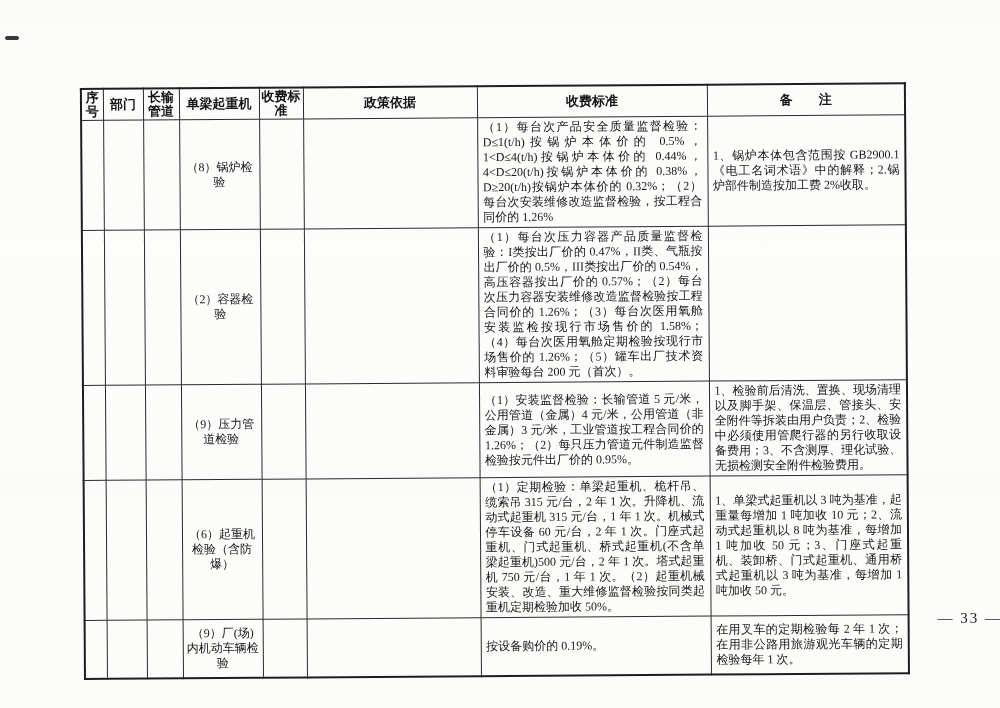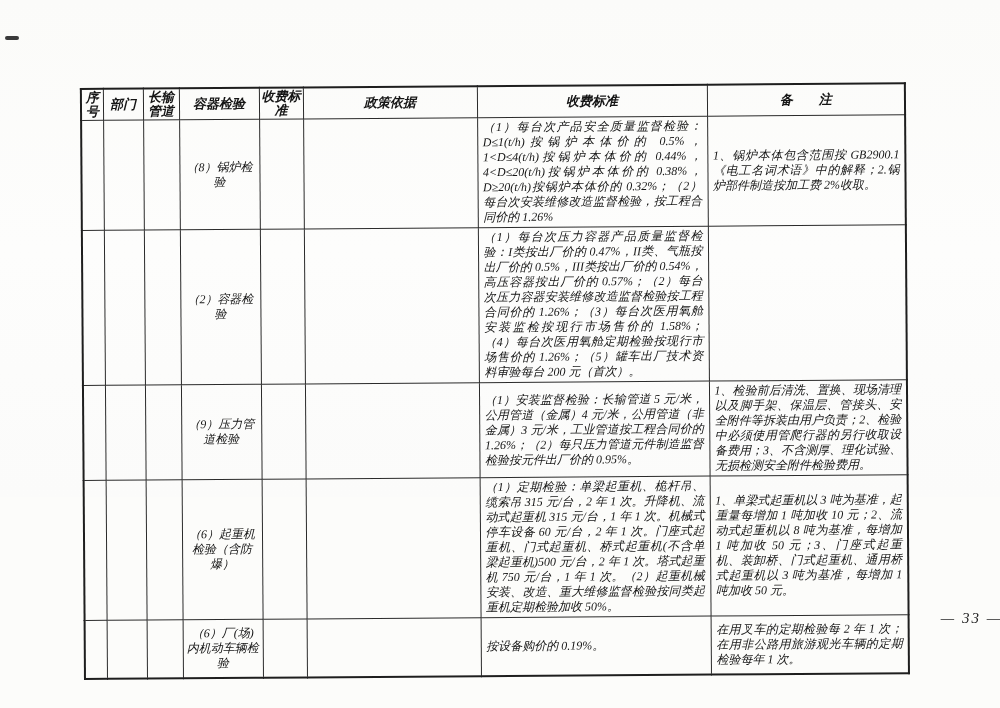--- a/index.html
+++ b/index.html
@@ -7,21 +7,20 @@
     width: 1000px; height: 708px;
     background: #fcfcfa;
     font-family: "Liberation Serif", "DejaVu Serif", serif;
     color: #151515;
     overflow: hidden;
   }
   .page {
     position: relative;
     width: 1000px; height: 497px;
     background: linear-gradient(180deg, #fbfbf9 0%, #fdfdfc 50%, #fbfbfa 100%);
-    font-style: italic;
   }
   
   .scan-speck {
     position: absolute;
     left: 5px; top: 36px;
     width: 14px; height: 4px;
     background: #3a3a3a;
     border-radius: 2px;
     filter: blur(0.4px);
   }
@@ -88,21 +87,21 @@
         <col style="width:44px">
         <col style="width:174px">
       <col style="width:230px">
         <col style="width:198px">
     </colgroup>
     <thead>
       <tr style="height:30px">
         <th>序号</th>
         <th>部门</th>
         <th>长输管道</th>
-        <th>容器检验</th>
+        <th>单梁起重机</th>
         <th>收费标准</th>
         <th>政策依据</th>
         <th>收费标准</th>
         <th>备　　注</th>
       </tr>
     </thead>
     <tbody>
       <tr style="height:89px">
         <td class="c-center"></td>
         <td class="c-center"></td>
@@ -140,21 +139,21 @@
         <td class="c-center">（6）起重机检验（含防爆）</td>
         <td class="c-center"></td>
         <td class="c-center"></td>
         <td class="c-text">（1）定期检验：单梁起重机、桅杆吊、缆索吊 315 元/台，2 年 1 次。升降机、流动式起重机 315 元/台，1 年 1 次。机械式停车设备 60 元/台，2 年 1 次。门座式起重机、门式起重机、桥式起重机(不含单梁起重机)500 元/台，2 年 1 次。塔式起重机 750 元/台，1 年 1 次。（2）起重机械安装、改造、重大维修监督检验按同类起重机定期检验加收 50%。</td>
         <td class="c-text">1、单梁式起重机以 3 吨为基准，起重量每增加 1 吨加收 10 元；2、流动式起重机以 8 吨为基准，每增加 1 吨加收 50 元；3、门座式起重机、装卸桥、门式起重机、通用桥式起重机以 3 吨为基准，每增加 1 吨加收 50 元。</td>
       </tr>
       <tr style="height:58px">
         <td class="c-center"></td>
         <td class="c-center"></td>
         <td class="c-center"></td>
-        <td class="c-center">（6）厂(场)内机动车辆检验</td>
+        <td class="c-center">（9）厂(场)内机动车辆检验</td>
         <td class="c-center"></td>
         <td class="c-center"></td>
         <td class="c-fee-mid">按设备购价的 0.19%。</td>
         <td class="c-text">在用叉车的定期检验每 2 年 1 次；在用非公路用旅游观光车辆的定期检验每年 1 次。</td>
       </tr>
     </tbody>
   </table>
 
   <div class="page-number">— 33 —</div>
 

